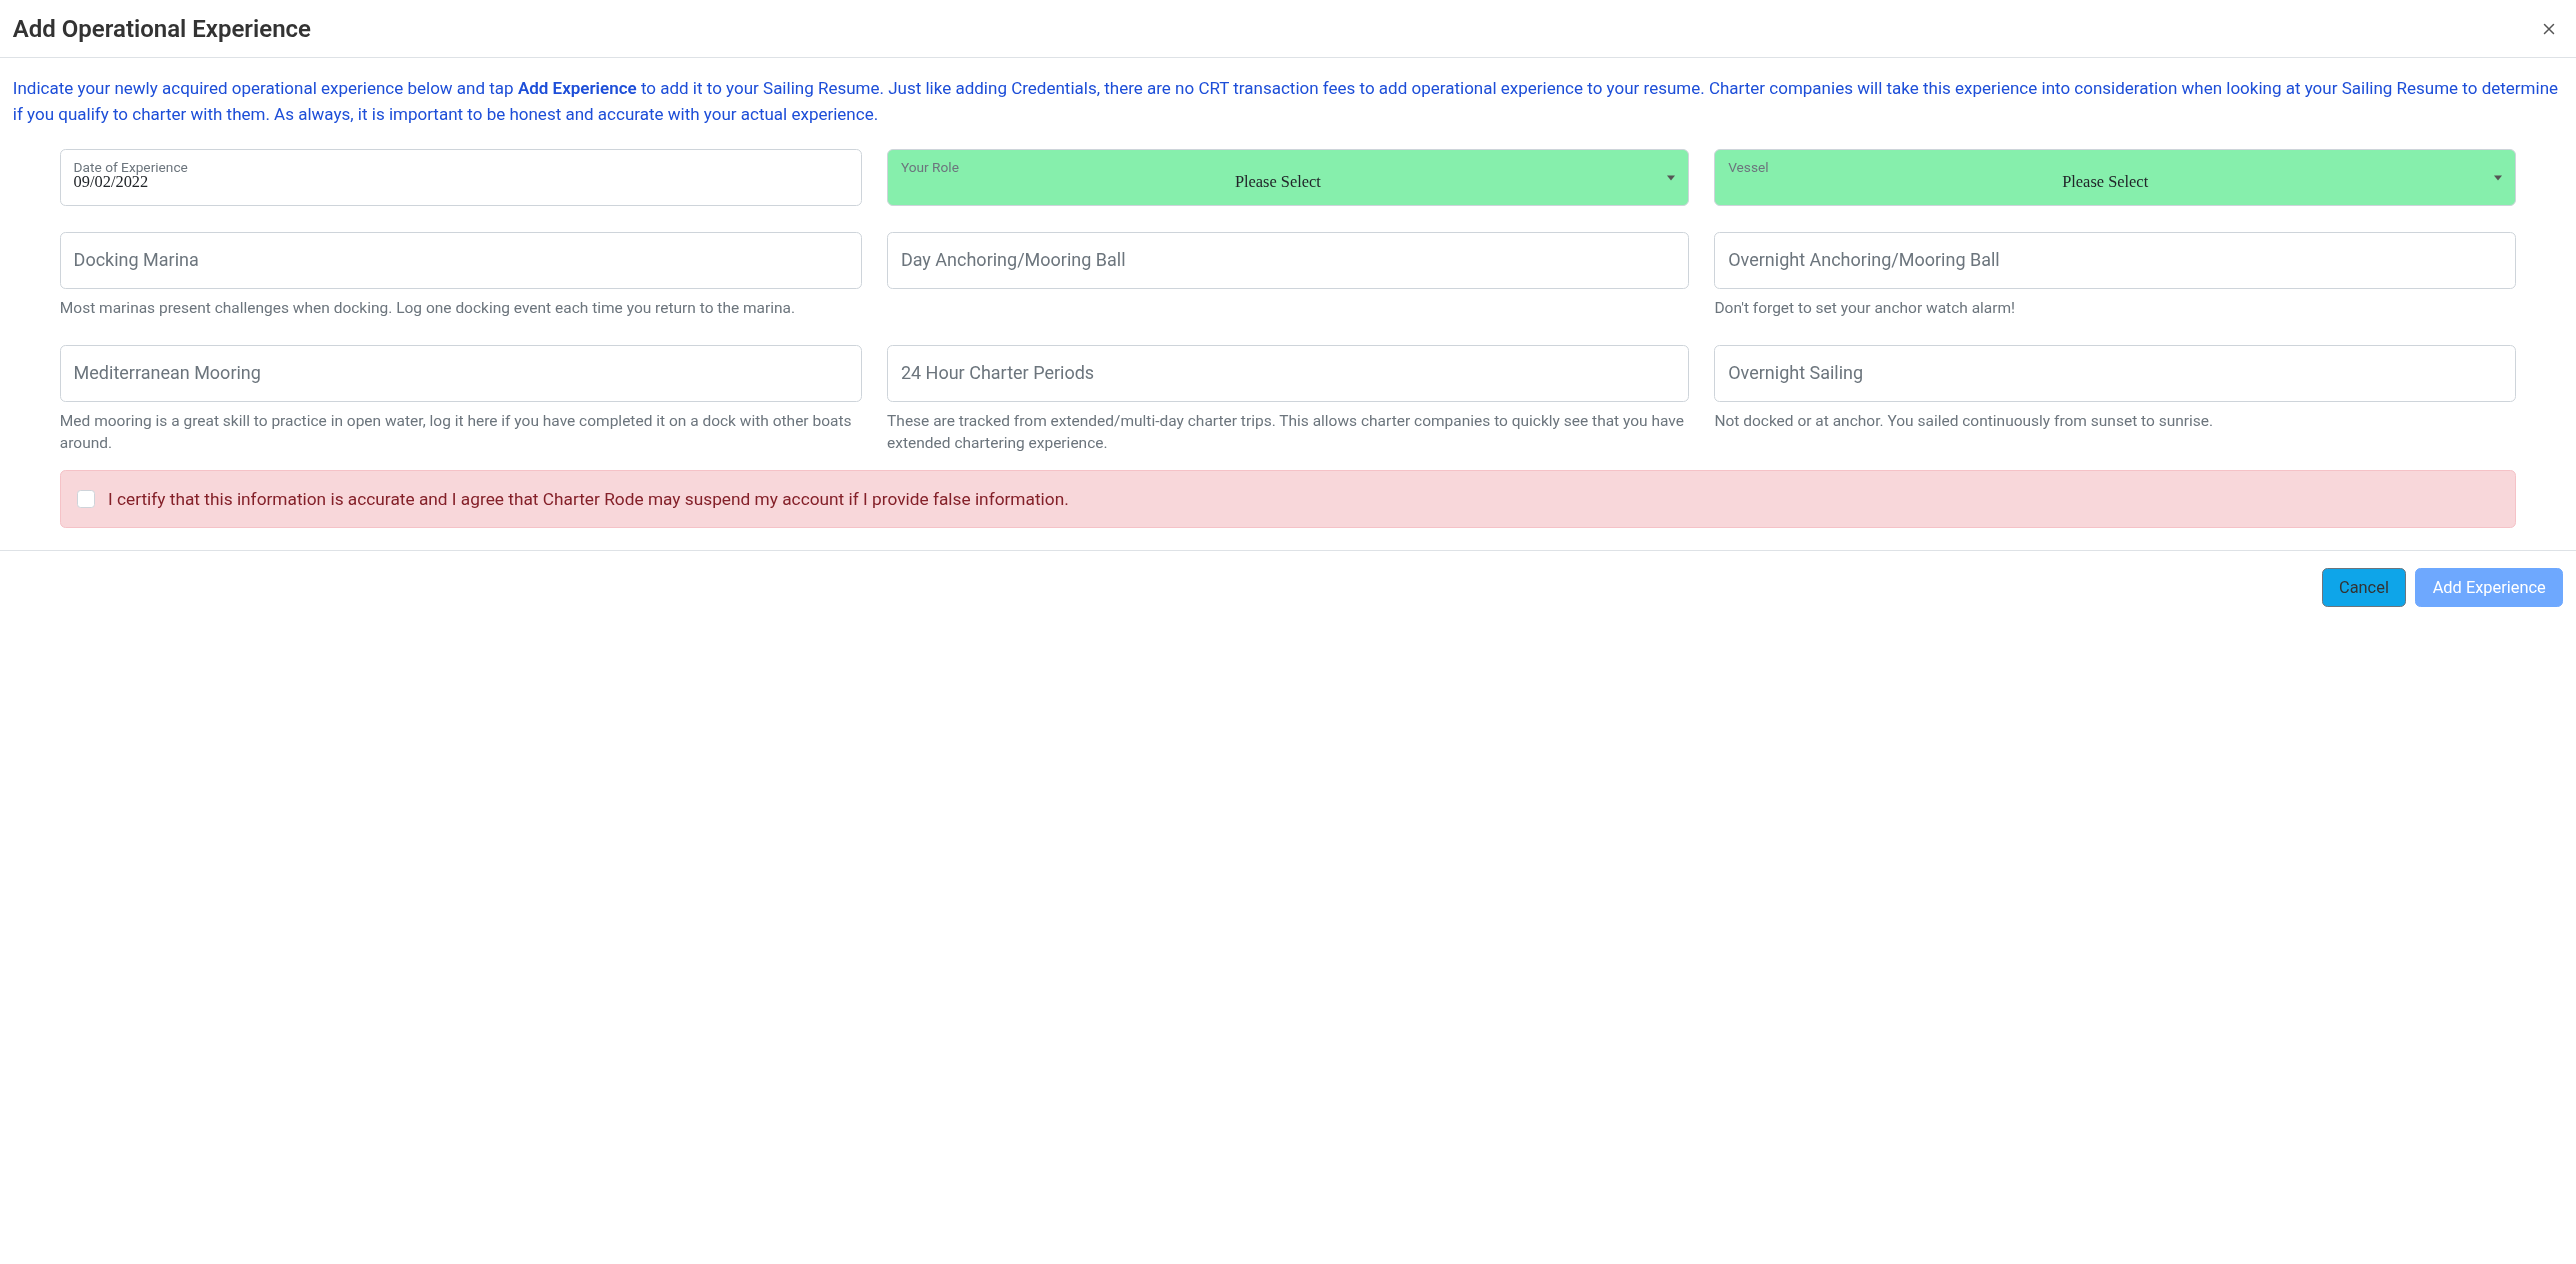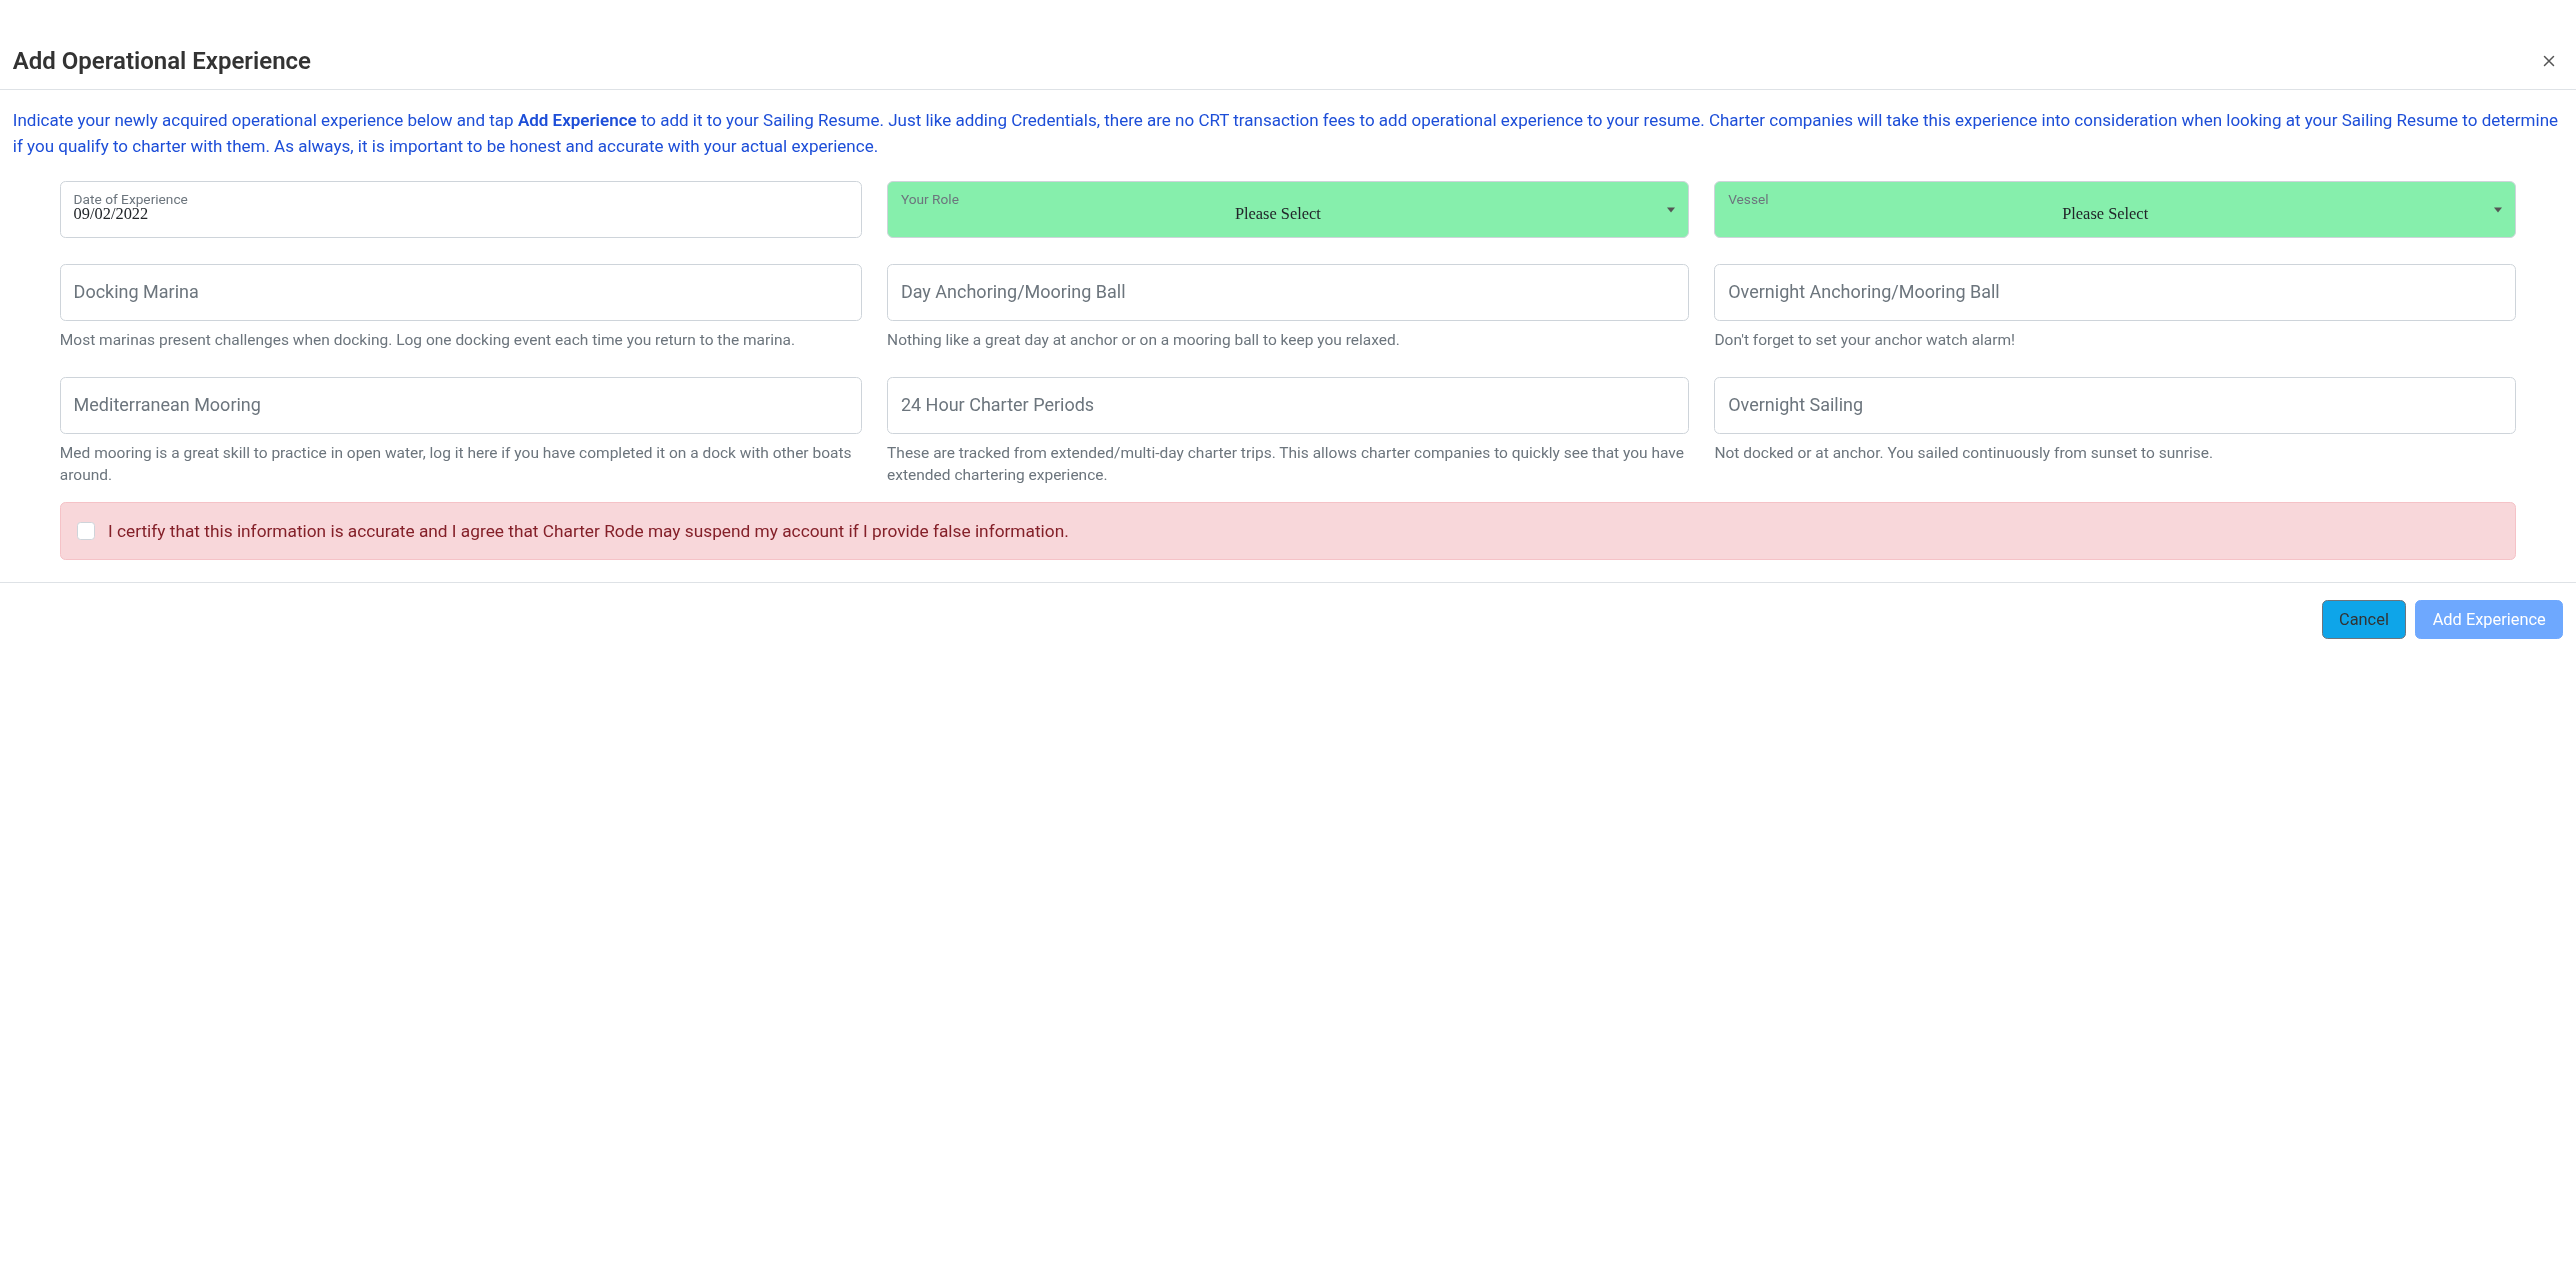--- a/index.html
+++ b/index.html
@@ -11,21 +11,20 @@
       font-family: -apple-system, BlinkMacSystemFont, "Segoe UI", Roboto, "Helvetica Neue", Arial, sans-serif;
       background: #fff;
       color: #212529;
     }
     .modal-header {
       display: flex;
       justify-content: space-between;
       align-items: center;
       padding: 14.6px 14.6px 14.6px 12.8px;
       border-bottom: 0.9px solid #dee2e6;
-      margin-top: 32px;
     }
     .modal-title {
       font-size: 24px;
       font-weight: 600;
       color: #333;
     }
     .close-btn {
       background: none;
       border: none;
       cursor: pointer;
@@ -221,21 +220,20 @@
       <div class="plain-input">
         <input type="text" placeholder="Docking Marina" style="">
       </div>
       <div class="helper-text">Most marinas present challenges when docking. Log one docking event each time you return to the marina.</div>
     </div>
 
     <div class="form-field">
       <div class="plain-input">
         <input type="text" placeholder="Day Anchoring/Mooring Ball" style="">
       </div>
-      <div class="helper-text">Nothing like a great day at anchor or on a mooring ball to keep you relaxed.</div>
     </div>
 
     <div class="form-field">
       <div class="plain-input">
         <input type="text" placeholder="Overnight Anchoring/Mooring Ball" style="">
       </div>
       <div class="helper-text">Don't forget to set your anchor watch alarm!</div>
     </div>
 
     <div class="form-field">

